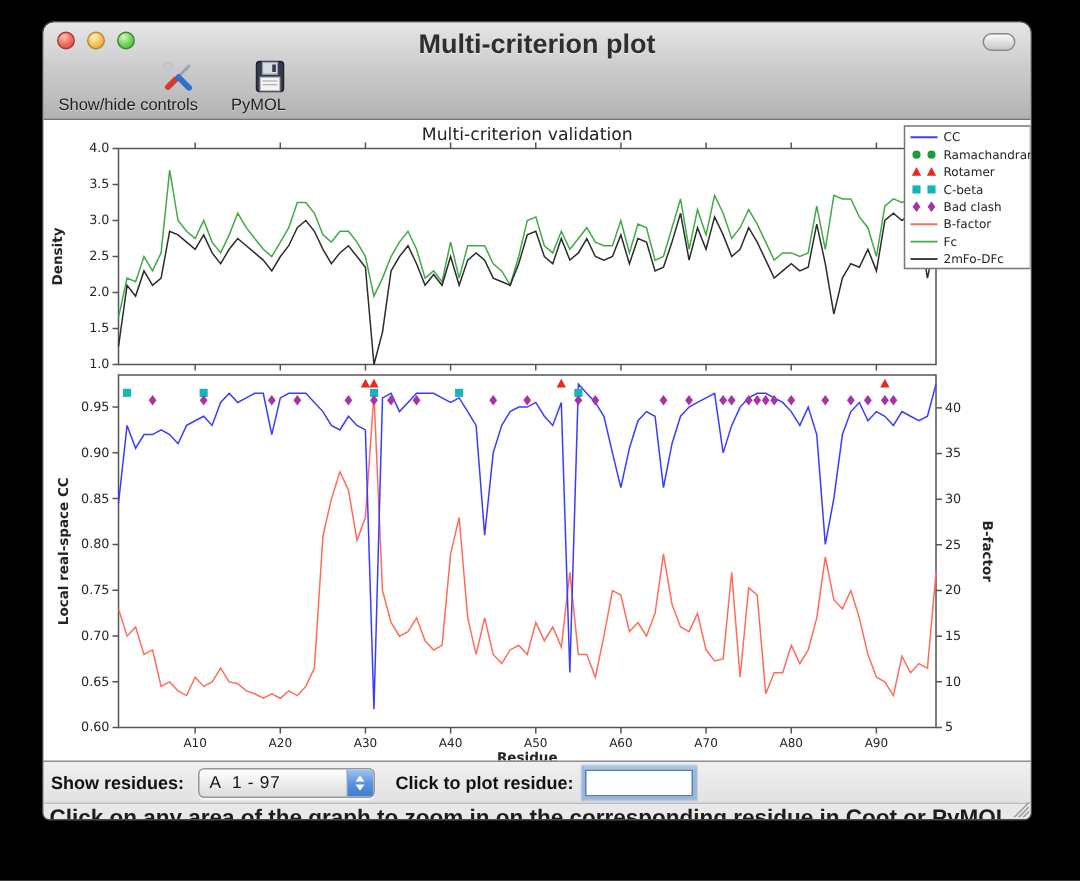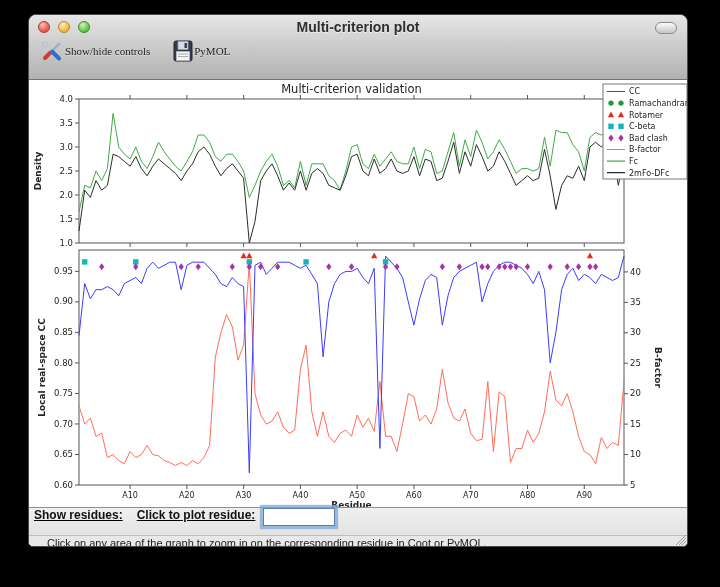--- a/index.html
+++ b/index.html
@@ -2,50 +2,50 @@
 <html><head>
 <meta charset="utf-8">
 <style>
   html,body{margin:0;padding:0;background:#000;}
   body{width:720px;height:587px;position:relative;font-family:"Liberation Sans",sans-serif;overflow:hidden;}
   .window{position:absolute;left:28px;top:14px;width:660px;height:533px;background:#ececec;
           border-radius:8px 8px 5px 5px;box-shadow:0 10px 30px rgba(0,0,0,.8);overflow:hidden;
           border:1px solid #4a4a4a;box-sizing:border-box;}
   .header{height:64px;background:linear-gradient(#e6e6e6,#cdcdcd 45%,#b2b2b2);border-bottom:1px solid #747474;position:relative;}
   .titlebar{height:22px;position:relative;}
-  .title{position:absolute;left:0;right:0;top:4px;text-align:center;font-size:14px;font-weight:bold;color:#2e2e2e;
+  .title{position:absolute;left:0;right:0;top:4px;text-align:center;font-size:18px;font-weight:bold;color:#2e2e2e;
          text-shadow:0 1px 0 rgba(255,255,255,.55);}
   .lights{position:absolute;left:9px;top:6px;display:flex;gap:8px;}
   .light{width:12px;height:12px;border-radius:50%;box-sizing:border-box;}
   .light.red{background:radial-gradient(circle at 35% 28%,#ffc1b8,#ef6e60 50%,#cf4336);border:1px solid #a83a30;}
   .light.yellow{background:radial-gradient(circle at 35% 28%,#ffeec2,#f6bf50 55%,#dd9c33);border:1px solid #b8862c;}
   .light.green{background:radial-gradient(circle at 35% 28%,#d4f3c0,#6ed257 55%,#46a335);border:1px solid #3d8a2c;}
   .pill{position:absolute;right:10px;top:7px;width:22px;height:12px;border-radius:7px;
         background:linear-gradient(#fbfbfb,#c6c6c6);border:1px solid #8a8a8a;box-sizing:border-box;}
   .toolbar{position:absolute;left:0;top:22px;height:42px;display:flex;align-items:flex-start;padding-left:6px;gap:14px;}
-  .toolbtn{display:flex;flex-direction:row;align-items:center;padding:1px 4px;border-radius:4px;font-family:Liberation Serif, serif;}
+  .toolbtn{display:flex;flex-direction:column;align-items:flex-end;padding:1px 4px;border-radius:4px;}
   .toolbtn .icon{height:26px;display:flex;align-items:center;}
   .toolbtn .tlabel{font-size:11px;color:#1d1d1d;text-shadow:0 1px 0 rgba(255,255,255,.5);white-space:nowrap;}
   .content{position:absolute;left:0;top:65px;width:660px;height:427px;background:#ffffff;}
   .controlsbar{position:absolute;left:0;top:492px;width:660px;height:28px;background:linear-gradient(#f0f0f0,#e2e2e2);
-               border-top:1px solid #8f8f8f;display:flex;align-items:flex-start;box-sizing:border-box;text-decoration:underline;}
+               border-top:1px solid #8f8f8f;display:flex;align-items:center;box-sizing:border-box;}
   .ctl-label{font-size:12px;font-weight:bold;color:#111;margin-left:5px;white-space:nowrap;}
   .popup{margin-left:9px;width:118px;height:20px;border:1px solid #979797;border-radius:4px;box-sizing:border-box;
          background:linear-gradient(#ffffff,#dcdcdc);display:flex;align-items:center;position:relative;overflow:hidden;
          box-shadow:0 1px 1px rgba(255,255,255,.7);}
   .popup-text{flex:1;font-size:11.5px;color:#111;padding-left:7px;letter-spacing:.5px;white-space:pre;}
   .stepper{width:17px;height:100%;background:linear-gradient(#9fc6f2,#5c95dd 50%,#3f7ccc);border-left:1px solid #8fa6c0;
            display:flex;flex-direction:column;align-items:center;justify-content:center;gap:2px;}
   .arr-up{width:0;height:0;border-left:3.5px solid transparent;border-right:3.5px solid transparent;border-bottom:4px solid #fff;}
   .arr-dn{width:0;height:0;border-left:3.5px solid transparent;border-right:3.5px solid transparent;border-top:4px solid #fff;}
   .zoom-input{margin-left:8px;width:64px;height:16px;border:1px solid #5b7fa6;background:#fff;
               box-shadow:0 0 1px 3px rgba(125,167,217,.75);outline:none;font-size:12px;padding:0 3px;}
   .statusbar{position:absolute;left:0;top:520px;width:660px;height:13px;background:#e8e8e8;border-top:1px solid #bdbdbd;
              box-sizing:border-box;}
-  .status-text{position:absolute;left:18px;top:1px;font-size:11px;color:#1c1c1c;white-space:nowrap;}
+  .status-text{position:absolute;left:4px;top:1px;font-size:15px;color:#1c1c1c;white-space:nowrap;font-weight:bold;}
   .grip{position:absolute;right:1px;bottom:1px;width:12px;height:11px;}
 </style>
 </head>
 <body>
 
 <div class="window">
   <div class="header">
     <div class="titlebar">
       <div class="lights">
         <div class="light red"></div>
@@ -245,20 +245,27 @@
           <line x1="578" y1="81.1" x2="596" y2="81.1" stroke="#3faa46" stroke-width="1.2"></line>
           <text fill="#242424" font-family="&quot;DejaVu Sans&quot;, sans-serif" x="600" y="83.89999999999999" font-size="8px">Fc</text>
           <line x1="578" y1="92.7" x2="596" y2="92.7" stroke="#2b2b2b" stroke-width="1.2"></line>
           <text fill="#242424" font-family="&quot;DejaVu Sans&quot;, sans-serif" x="600" y="95.5" font-size="8px">2mFo-DFc</text>
         </g>
       </svg>
   </div>
 
   <div class="controlsbar">
     <span class="ctl-label">Show residues:</span>
+    <div class="popup">
+      <span class="popup-text">A  1 - 97</span>
+      <div class="stepper">
+        <div class="arr-up"></div>
+        <div class="arr-dn"></div>
+      </div>
+    </div>
     <span class="ctl-label" style="margin-left:14px;">Click to plot residue:</span>
     <input class="zoom-input" type="text" value="" style="">
   </div>
 
   <div class="statusbar">
     <span class="status-text">Click on any area of the graph to zoom in on the corresponding residue in Coot or PyMOL.</span>
   </div>
 
   <svg class="grip" viewBox="0 0 12 11">
     <line x1="2" y1="11" x2="12" y2="1" stroke="#9a9a9a" stroke-width="1"></line>

